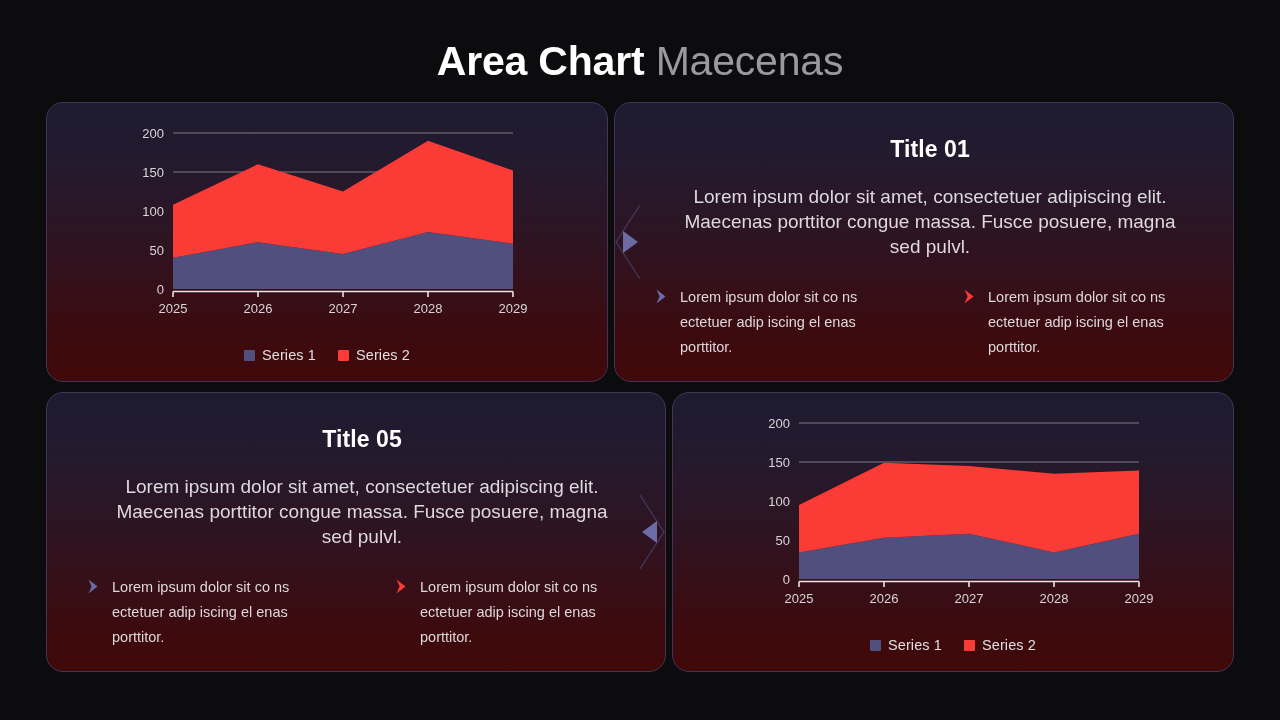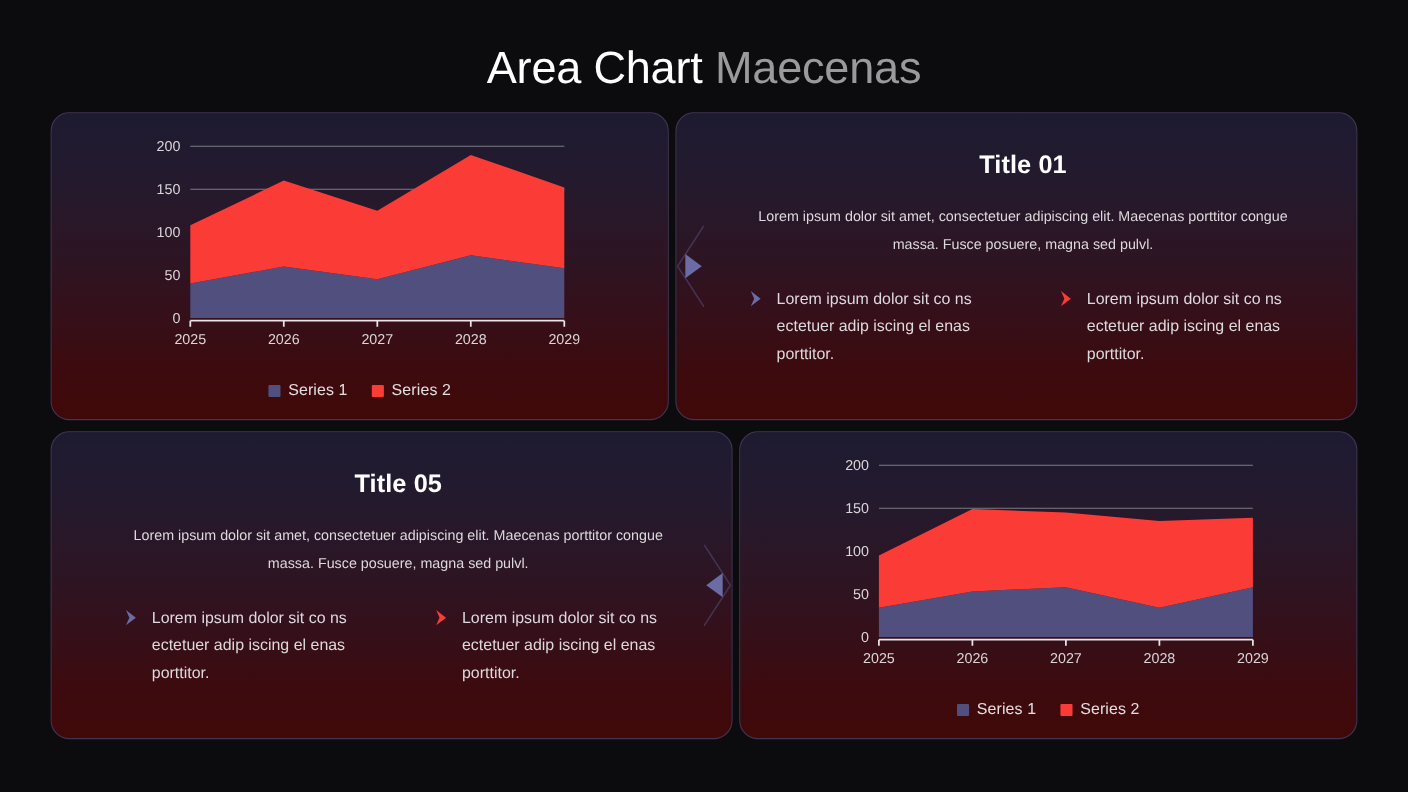--- a/index.html
+++ b/index.html
@@ -25,21 +25,21 @@
     top: 36px;
     left: 0;
     width: 1280px;
     text-align: center;
     font-size: 41px;
     line-height: 50px;
     letter-spacing: -0.2px;
     white-space: nowrap;
   }
   .title-strong {
-    font-weight: 400;
+    font-weight: 700;
     color: #ffffff;
   }
   .title-light {
     font-weight: 400;
     color: #9a9a9e;
   }
 
   
   .card {
     position: absolute;
@@ -135,31 +135,31 @@
   }
   .panel-title {
     color: #ffffff;
     font-size: 23px;
     font-weight: 700;
     letter-spacing: 0.1px;
     margin-bottom: 21px;
   }
   .panel-body {
     color: #ded9dd;
-    font-size: 13px;
+    font-size: 19px;
     line-height: 25px;
     text-align: center;
     max-width: 510px;
     margin-bottom: 26px;
   }
   .bullets {
     display: flex;
     gap: 40px;
     width: 100%;
-    justify-content: flex-end;
+    justify-content: space-between;
   }
   .bullet {
     display: flex;
     gap: 12px;
     align-items: flex-start;
     width: 242px;
   }
   .bullet-icon {
     flex: 0 0 auto;
     margin-top: 3px;

